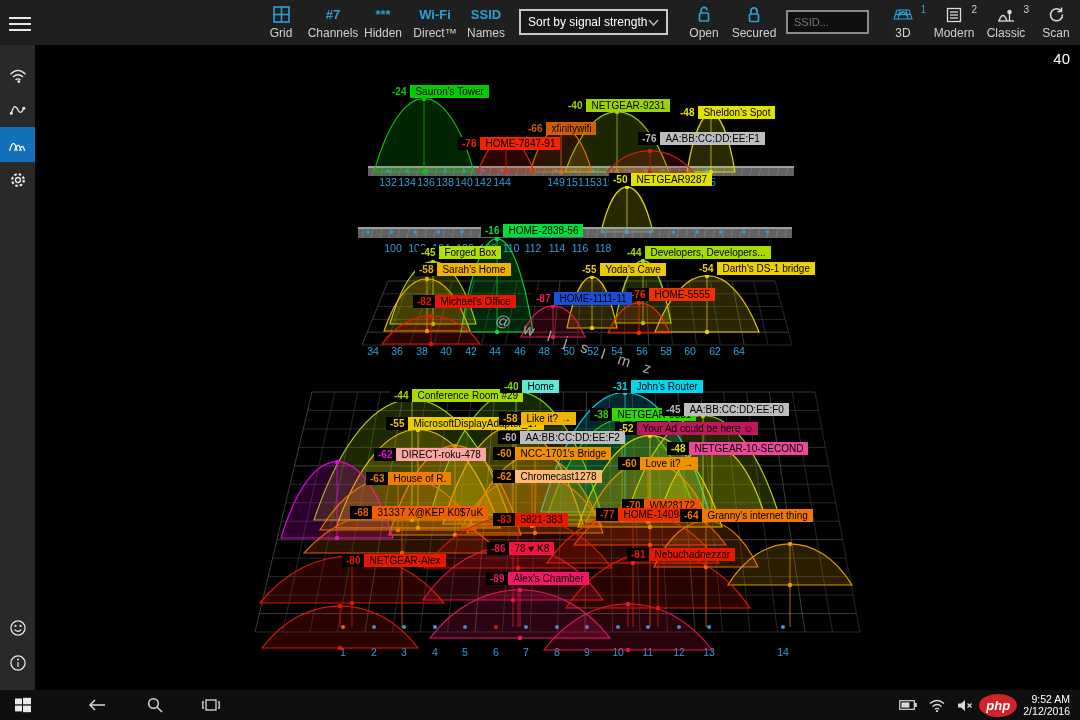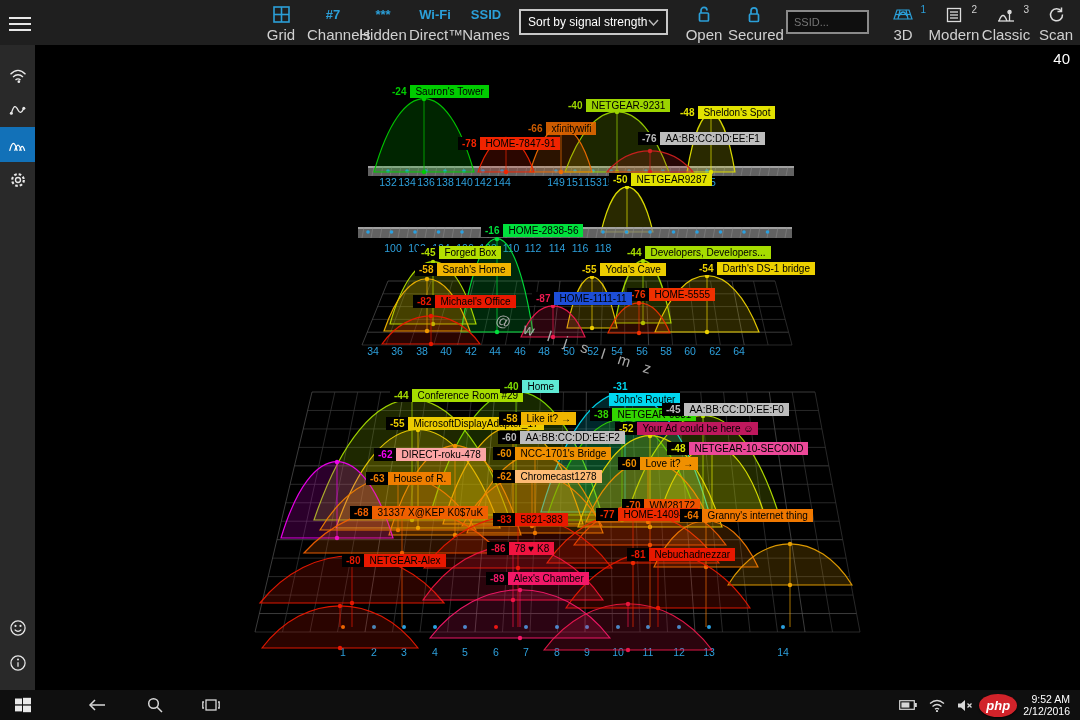--- a/index.html
+++ b/index.html
@@ -7,21 +7,21 @@
     font-family:"Liberation Sans", sans-serif; }
   #stage { position:relative; width:1080px; height:720px; background:#000; }
 
   
   #appbar { position:absolute; left:0; top:0; width:1080px; height:45px; background:#1f1f1f; z-index:20; }
   #hamburger { position:absolute; left:9px; top:13px; width:22px; height:16px; cursor:pointer; }
   #hamburger div { height:2px; background:#e8e8e8; margin:4px 0; }
   .tb-item { position:absolute; top:4px; width:52px; text-align:center; color:#d8d8d8; cursor:pointer; }
   .tb-ico { height:21px; display:flex; align-items:center; justify-content:center;
     color:#2b9fd8; font-size:13px; font-weight:bold; }
-  .tb-lbl { font-size:15px; color:#d0d0d0; margin-top:1px; white-space:nowrap; }
+  .tb-lbl { font-size:12px; color:#d0d0d0; margin-top:1px; white-space:nowrap; }
   .tb-sup { position:absolute; top:0; right:3px; font-size:10px; color:#d0d0d0; }
   .tb-sup.blue { color:#2b9fd8; }
   #sortbox { position:absolute; left:519px; top:9px; width:149px; height:26px; background:#181818;
     border:2px solid #c8c8c8; color:#fff; font-size:12px; display:flex; align-items:center;
     padding:0 7px; cursor:pointer; }
   #sortbox .chev { margin-left:auto; color:#bbb; font-size:10px; }
   #ssidbox { position:absolute; left:786px; top:10px; width:83px; height:24px; background:#0f0f0f;
     border:2px solid #8a8a8a; color:#9a9a9a; font-size:11px; padding:0 6px;
     font-family:"Liberation Sans", sans-serif; }
 
@@ -561,21 +561,21 @@
         <span class="nm" style="background: rgb(232, 24, 0);">Michael's Office</span>
       </div>
       <div class="chip" style="left: 390px; top: 389px;">
         <span class="db" style="color: rgb(166, 220, 0);">-44</span>
         <span class="nm" style="background: rgb(166, 220, 0);">Conference Room #29</span>
       </div>
       <div class="chip" style="left: 500px; top: 380px;">
         <span class="db" style="color: rgb(127, 220, 0);">-40</span>
         <span class="nm" style="background: #5eead4;">Home</span>
       </div>
-      <div class="chip" style="left: 609px; top: 380px; flex-direction: column;">
+      <div class="chip" style="left: 609px; top: 380px;">
         <span class="db" style="color: rgb(0, 216, 240);">-31</span>
         <span class="nm" style="background: rgb(0, 216, 240);">John's Router</span>
       </div>
       <div class="chip" style="left: 590px; top: 408px;">
         <span class="db" style="color: rgb(51, 214, 0);">-38</span>
         <span class="nm" style="background: rgb(51, 214, 0);">NETGEAR-9831</span>
       </div>
       <div class="chip" style="left: 662px; top: 403px;">
         <span class="db" style="color: rgb(189, 189, 189);">-45</span>
         <span class="nm" style="background: rgb(189, 189, 189);">AA:BB:CC:DD:EE:F0</span>

